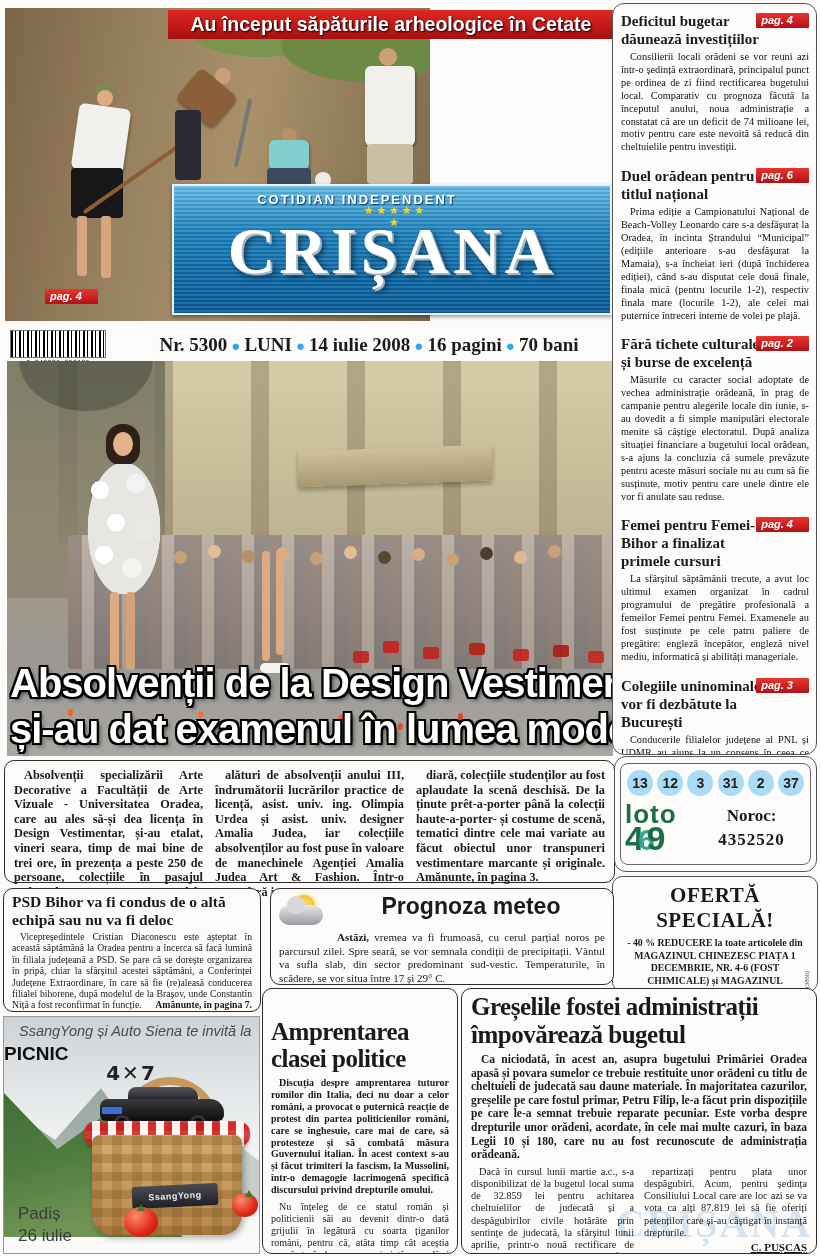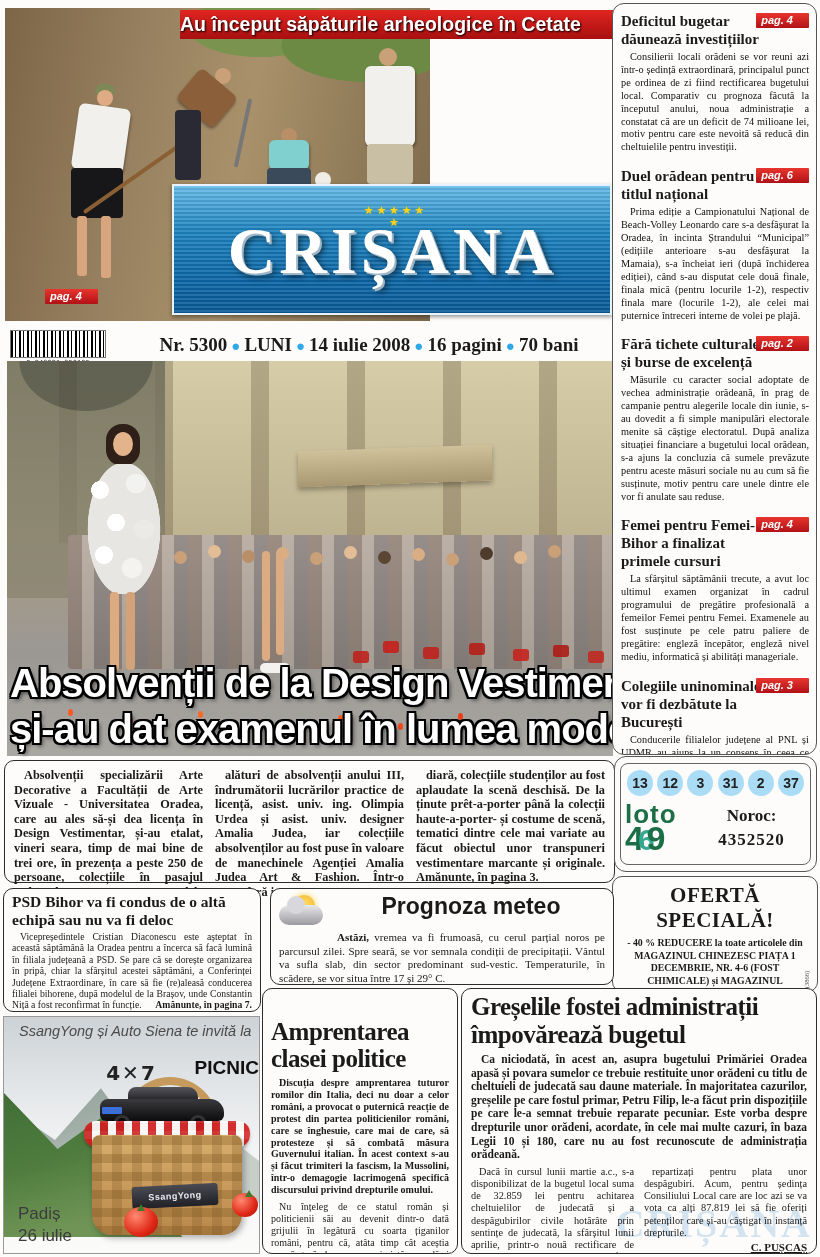--- a/index.html
+++ b/index.html
@@ -22,23 +22,23 @@
   .head { position:absolute; width:16px; height:16px; border-radius:50%; background:#dfab84; }
   .torso-w { position:absolute; background:#f2f0ec; border-radius:6px; box-shadow:1px 2px 3px rgba(0,0,0,.35); }
   .shorts { position:absolute; background:#17171a; border-radius:4px; }
   .limb { position:absolute; background:#d8a67e; border-radius:3px; }
   .cap { position:absolute; width:20px; height:10px; border-radius:8px 8px 2px 2px; background:#7d8a57; }
   .stick { position:absolute; width:4px; height:120px; background:#8a5f33; border-radius:2px; }
 
   
   #banner { left:168px; top:10px; width:446px; height:29px;
     background:linear-gradient(180deg,#e02520,#a80f10);
-    display:flex; align-items:center; 
+    display:flex; align-items:center; justify-content:center;
     color:#fff; font-family:"Liberation Sans",sans-serif; font-weight:bold;
-    font-size:19.5px; text-shadow:1px 1px 2px #000; white-space:nowrap;margin-left:12px; }
+    font-size:19.5px; text-shadow:1px 1px 2px #000; white-space:nowrap; }
 
   .pagbadge { background:linear-gradient(180deg,#e8352e,#b11116); color:#fff;
     font-family:"Liberation Sans",sans-serif; font-weight:bold; font-style:italic;
     font-size:11px; padding:1px 16px 2px 5px; border-radius:1px; white-space:nowrap; }
   #photo1-badge { left:45px; top:289px; }
 
   
   #masthead { left:172px; top:184px; width:440px; height:131px;
     background:
       repeating-linear-gradient(180deg, rgba(255,255,255,.10) 0 2px, rgba(0,0,0,.08) 2px 4px),
@@ -199,21 +199,21 @@
   #ad-box { left:3px; top:1016px; width:257px; height:238px; border:1px solid #999; overflow:hidden;
     background:linear-gradient(180deg,#cdd2d6 0%, #e3e6e8 30%, #f2f3f4 55%, #fbfbfa 100%); position:absolute; }
   #ad-mtn1 { position:absolute; left:0; top:46px; width:100%; height:140px;
     background:linear-gradient(160deg,#7b8f86 0%, #9aa8a0 40%, #c2cac4 70%);
     clip-path:polygon(0 30%, 20% 55%, 38% 18%, 55% 60%, 72% 30%, 100% 70%, 100% 100%, 0 100%); opacity:.9; }
   #ad-mtn2 { position:absolute; left:0; top:60px; width:70%; height:160px;
     background:linear-gradient(165deg,#3f6b35 0%, #4e7c3e 45%, #6f9455 80%);
     clip-path:polygon(0 10%, 30% 45%, 55% 25%, 80% 75%, 100% 100%, 0 100%); }
   #ad-line1 { position:absolute; left:15px; top:6px; width:100%; text-align:left;
     font-family:"Liberation Sans",sans-serif; font-size:14.5px; color:#4a4a4a;font-style:italic; }
-  #ad-picnic { position:absolute; left:0; top:40px; width:100%; text-align:right;
+  #ad-picnic { position:absolute; left:0; top:26px; width:100%; text-align:left;
     font-family:"Liberation Sans",sans-serif; font-weight:bold; font-size:19px; color:#111; }
   #ad-4x4 { position:absolute; left:0; top:44px; width:100%; text-align:center;
     font-family:"DejaVu Sans",sans-serif; font-weight:bold; font-size:20px; color:#222; letter-spacing:2px; }
   #basket { position:absolute; left:88px; top:118px; width:150px; height:100px;
     background:
       repeating-linear-gradient(90deg, rgba(120,80,30,.25) 0 10px, transparent 10px 20px),
       repeating-linear-gradient(0deg, rgba(120,80,30,.3) 0 9px, transparent 9px 18px),
       linear-gradient(180deg,#d9ae6d,#b8884a);
     border-radius:8px 8px 20px 20px; box-shadow:2px 3px 6px rgba(0,0,0,.3); }
   #handle { position:absolute; left:118px; top:60px; width:96px; height:70px;
@@ -284,20 +284,21 @@
 
   <div class="abs" id="banner">
     <span>Au început săpăturile arheologice în Cetate</span>
   </div>
 
   <div class="abs pagbadge" id="photo1-badge">
     <span>pag. 4</span>
   </div>
 
   <div class="abs" id="masthead">
+    <div id="tagline">COTIDIAN INDEPENDENT</div>
     <div id="eu-stars">★ ★ ★ ★ ★ ★</div>
     <div id="mast-title">CRIȘANA</div>
   </div>
 
   <div class="abs" id="barcode"></div>
   <div class="abs" id="barcode-num">5 948991 350105</div>
   <div class="abs" id="dateline">
     <span>Nr. 5300</span><span class="dot">●</span><span>LUNI</span><span class="dot">●</span><span>14 iulie 2008</span><span class="dot">●</span><span>16  pagini</span><span class="dot">●</span><span>70 bani</span>
   </div>
 

